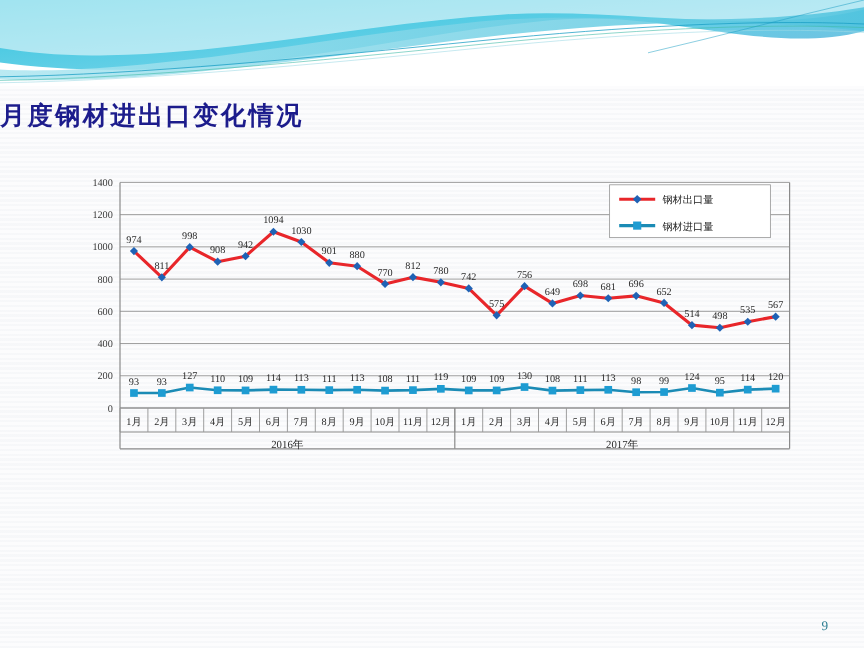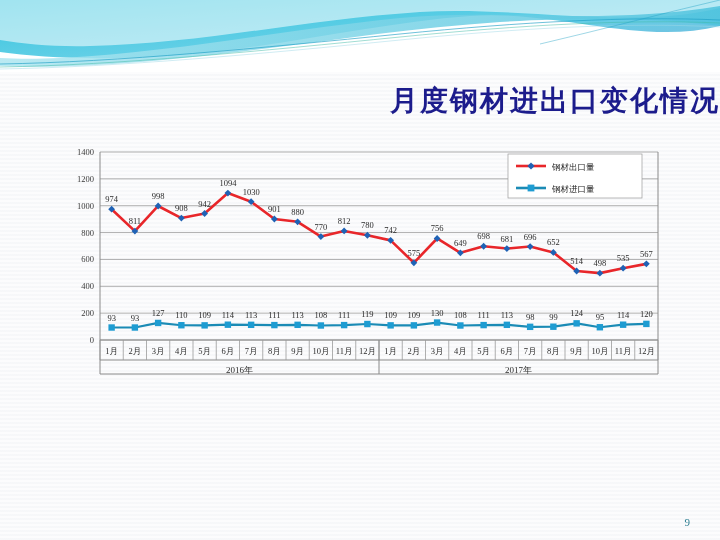--- a/index.html
+++ b/index.html
@@ -14,23 +14,23 @@
     background:
       repeating-linear-gradient(0deg, rgba(246,247,249,0.9) 0 2px, rgba(252,252,253,0.9) 2px 4px),
       #fcfcfd;
   }
   
   .banner{position:absolute;top:0;left:0;width:720px;height:72px;overflow:hidden;}
   .banner svg{display:block;}
   
   .title{
     position:absolute;top:82px;left:0;width:720px;
-    text-align:right;
+    text-align:left;
     color:#1c1c8c;
-    font-size:28px;font-weight:bold;
+    font-size:21px;font-weight:bold;
     letter-spacing:2px;
     font-family:"DejaVu Sans","Liberation Sans",sans-serif;
   }
   
   .chart-wrap{position:absolute;left:0;top:140px;width:720px;height:250px;}
   .chart-svg{display:block;}
   .axis-line{stroke:#8a8a8a;stroke-width:1;}
   .grid-line{stroke:#9a9a9a;stroke-width:0.8;}
   .tick-text{
     font-family:"Liberation Serif","DejaVu Serif",serif;

